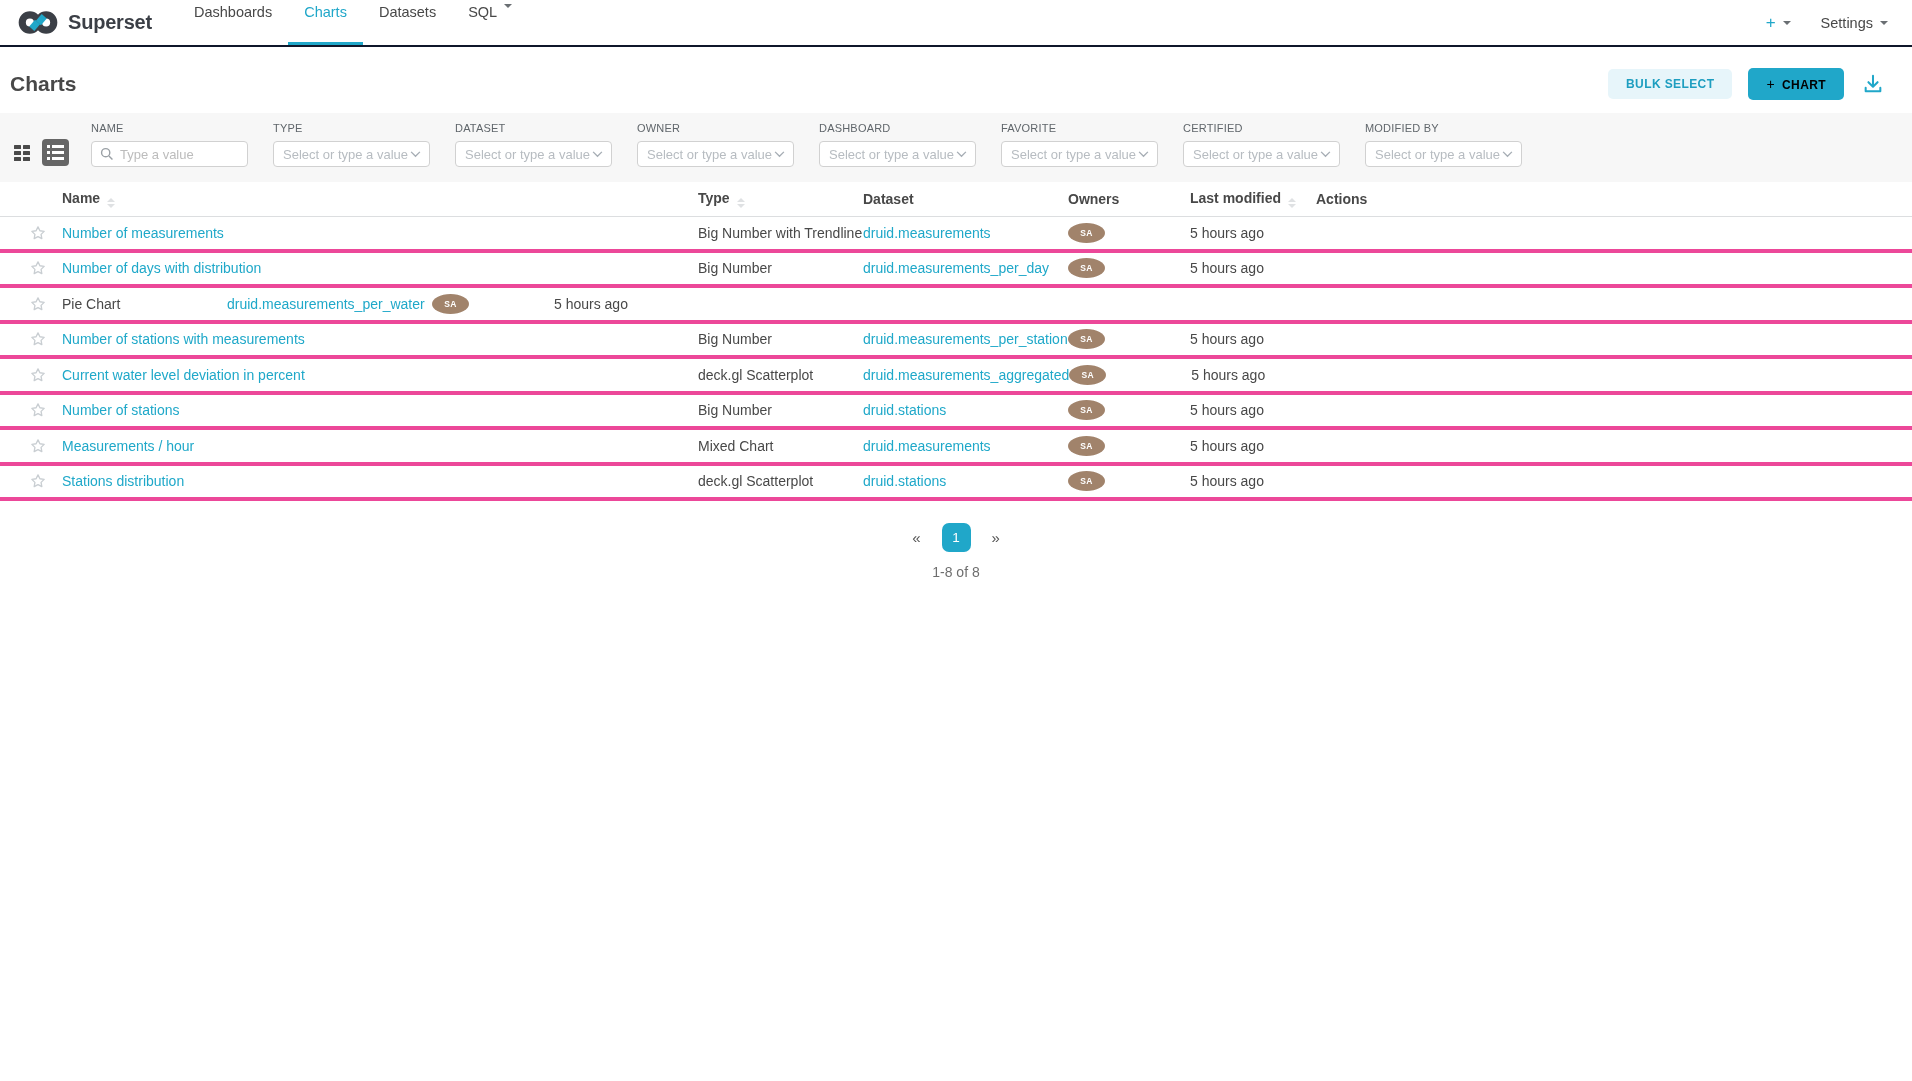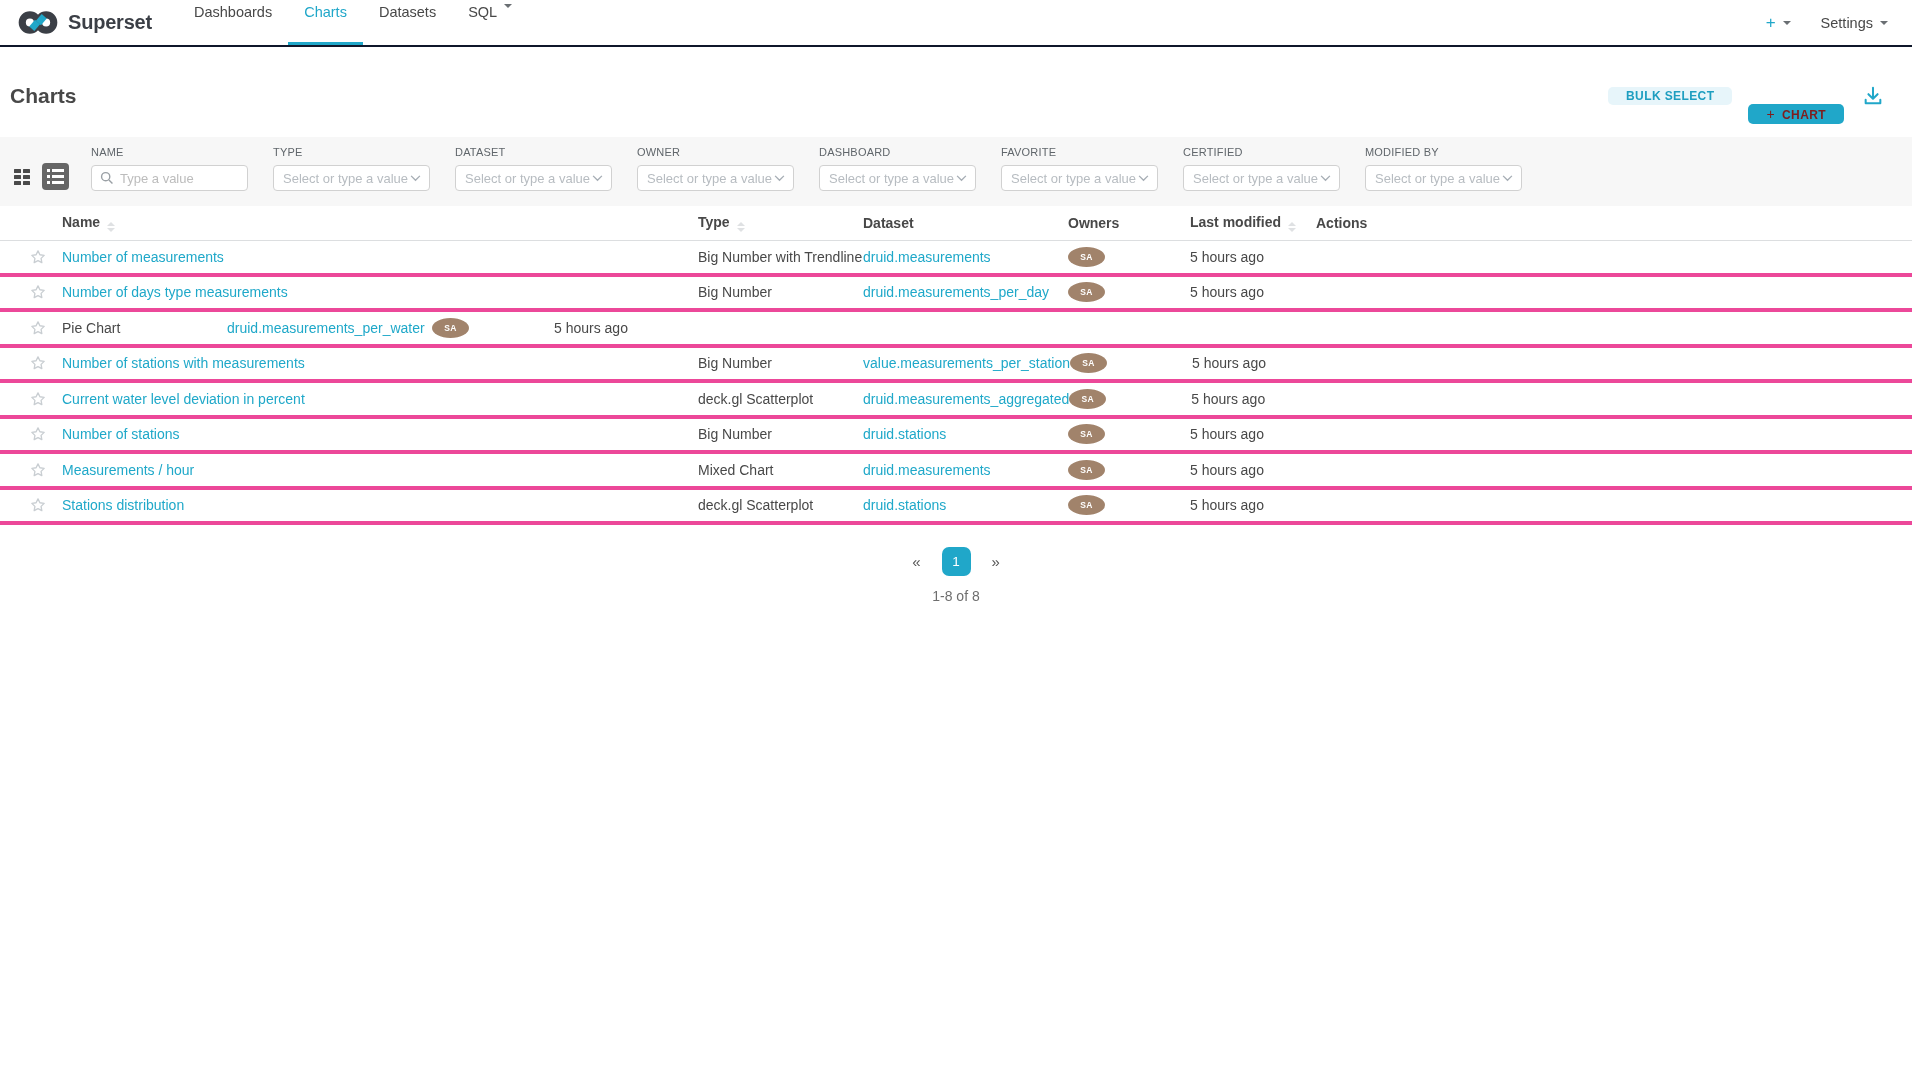--- a/index.html
+++ b/index.html
@@ -15,23 +15,23 @@
   .nav-item.active { color: #20a7c9; box-shadow: inset 0 -3px 0 #20a7c9; }
   .caret { width: 0; height: 0; border-left: 4px solid transparent; border-right: 4px solid transparent; border-top: 4px solid #6a6f73; margin-left: 7px; display: inline-block; }
   .nav-right { margin-left: auto; display: flex; align-items: center; gap: 30px; }
   .nav-plus { display: flex; align-items: center; font-size: 17px; color: #20a7c9; cursor: pointer; }
   .nav-settings { display: flex; align-items: center; font-size: 14.5px; color: #484848; cursor: pointer; }
 
   
   .page-header { display: flex; align-items: center; padding: 21px 26px 13px 10px; }
   .page-title { font-size: 21px; font-weight: 700; color: #484848; }
   .header-actions { margin-left: auto; display: flex; align-items: center; gap: 16px; }
-  .btn { border: none; border-radius: 5px; font-family: inherit; font-weight: 700; font-size: 12px; letter-spacing: 0.4px; padding: 2px 18px; cursor: pointer; }
+  .btn { border: none; border-radius: 5px; font-family: inherit; font-weight: 700; font-size: 12px; letter-spacing: 0.4px; padding: 8px 18px; cursor: pointer; }
   .btn-secondary { background: #e7f5fa; color: #1e9ec0; }
-  .btn-primary { background: #20a7c9; color: #7f1d1d; margin-top: 36px; }
+  .btn-primary { background: #20a7c9; color: #000000; }
   .btn-primary .plus { font-weight: 400; font-size: 14px; margin-right: 7px; }
   .icon-btn { background: none; border: none; cursor: pointer; display: flex; align-items: center; padding: 2px; }
 
   
   .filter-bar { background: #f7f7f7; padding: 9px 20px 15px 14px; display: flex; align-items: flex-end; }
   .view-toggles { display: flex; align-items: center; gap: 11px; margin-right: 22px; padding-bottom: 1px; }
   .toggle { cursor: pointer; display: flex; }
   .list-toggle-active { width: 27px; height: 27px; background: #666; border-radius: 4px; display: flex; align-items: center; justify-content: center; }
   .filter-group { width: 157px; margin-right: 25px; }
   .filter-label { display: block; font-size: 11px; color: #60666b; letter-spacing: 0.2px; margin-bottom: 7px; }
@@ -279,21 +279,21 @@
   </div>
 
   <div class="tr">
     <div class="td-star">
         <button class="star-btn">
           <svg width="16" height="16">
             <use href="#ic-star"></use>
           </svg>
         </button>
       </div>
-    <div class="td-name"><a class="link">Number of days type measurements</a></div>
+    <div class="td-name"><a class="link">Number of days with distribution</a></div>
     <div class="td-type">Big Number</div>
     <div class="td-dataset"><a class="link">druid.measurements_per_day</a></div>
     <div class="td-owners"><span class="avatar">SA</span></div>
     <div class="td-modified">5 hours ago</div>
     <div class="td-actions"></div>
   </div>
 
   <div class="tr">
     <div class="td-star">
         <button class="star-btn">
@@ -312,21 +312,21 @@
   <div class="tr">
     <div class="td-star">
         <button class="star-btn">
           <svg width="16" height="16">
             <use href="#ic-star"></use>
           </svg>
         </button>
       </div>
     <div class="td-name"><a class="link">Number of stations with measurements</a></div>
     <div class="td-type">Big Number</div>
-    <div class="td-dataset"><a class="link">value.measurements_per_station</a></div>
+    <div class="td-dataset"><a class="link">druid.measurements_per_station</a></div>
     <div class="td-owners"><span class="avatar">SA</span></div>
     <div class="td-modified">5 hours ago</div>
     <div class="td-actions"></div>
   </div>
 
   <div class="tr">
     <div class="td-star">
         <button class="star-btn">
           <svg width="16" height="16">
             <use href="#ic-star"></use>

